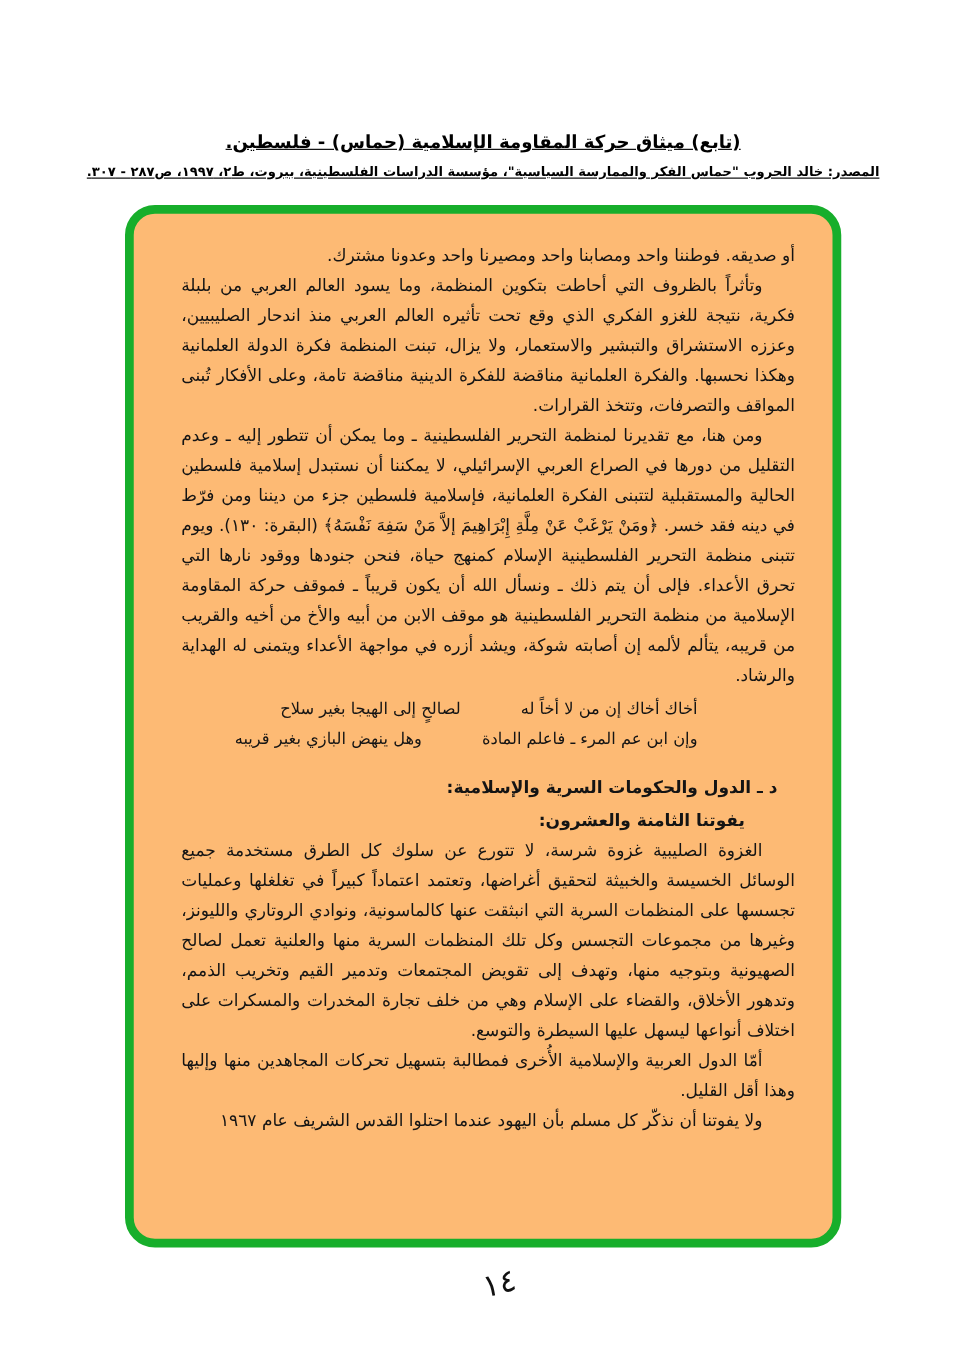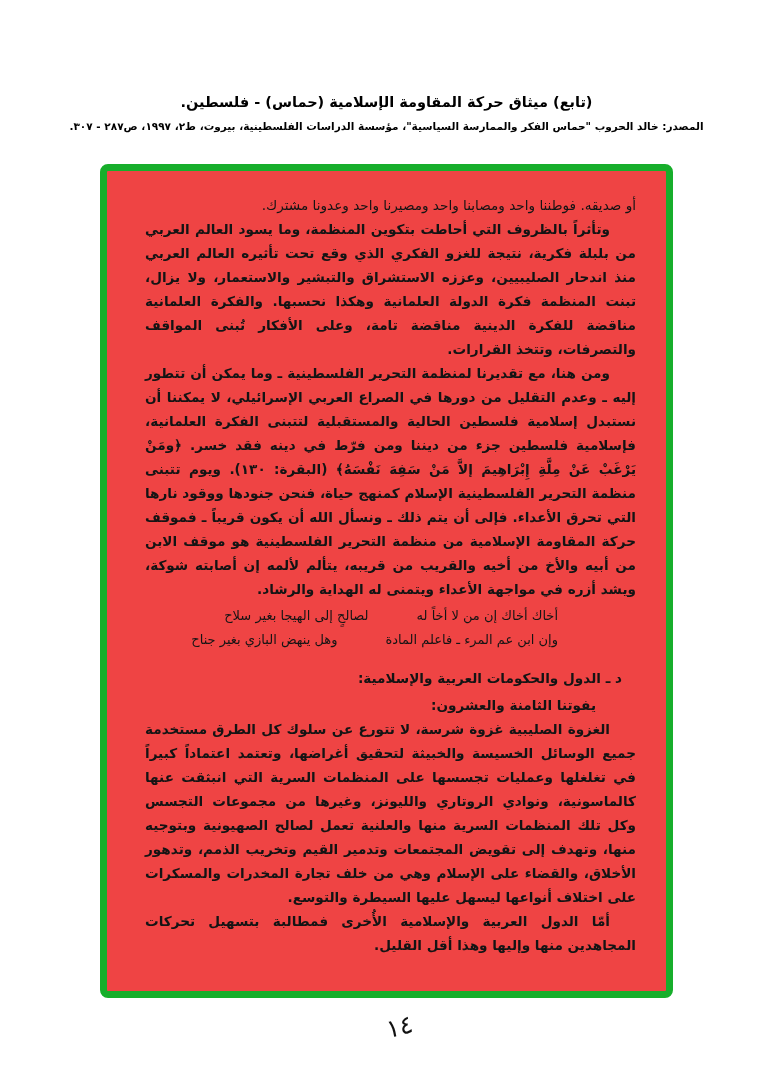--- a/index.html
+++ b/index.html
@@ -1,41 +1,41 @@
 <!DOCTYPE html>
 <html lang="ar"><head>
 <meta charset="utf-8">
 <style>
   html,body{margin:0;padding:0;}
   body{
     width:773px;height:1089px;position:relative;background:#ffffff;
     font-family:"DejaVu Sans", sans-serif;color:#141414;overflow:hidden;
   }
-  .header{position:absolute;top:94px;left:0;right:0;text-align:center;direction:rtl;}
+  .header{position:absolute;top:106px;left:0;right:0;text-align:center;direction:rtl;text-decoration:underline;}
   .title{
     font-size:14.5px;font-weight:bold;color:#000;
     letter-spacing:-0.2px;
   }
   .source{
     font-size:10.5px;font-weight:bold;color:#000;margin-top:10px;
     letter-spacing:-0.2px;
   }
   .charter-box{
     position:absolute;top:164px;left:100px;width:573px;height:834px;
-    border:7px solid #17ae2b;border-radius:8px;box-sizing:border-box;
-    background:#ef4444;
+    border:7px solid #17ae2b;border-radius:24px;box-sizing:border-box;
+    background:#fdba74;
   }
   .content{
     position:absolute;top:0;left:0;right:0;bottom:0;
     padding:22px 30px 0 38px;
     direction:rtl;text-align:justify;
     font-size:13.6px;line-height:24px;
   }
   .content p{margin:0;}
-  p.indent{text-indent:26px;font-weight:bold;}
+  p.indent{text-indent:26px;}
   .poetry{
     width:fit-content;
     margin:3px 78px 12px 0;
     font-size:13px;line-height:24px;
   }
   .pline{display:flex;gap:48px;}
   .pline span{white-space:nowrap;}
   .section-heading{
     font-weight:bold;text-indent:14px;margin-top:14px !important;
   }
@@ -63,25 +63,26 @@
     <p class="indent">وتأثراً بالظروف التي أحاطت بتكوين المنظمة، وما يسود العالم العربي من بلبلة فكرية، نتيجة للغزو الفكري الذي وقع تحت تأثيره العالم العربي منذ اندحار الصليبيين، وعززه الاستشراق والتبشير والاستعمار، ولا يزال، تبنت المنظمة فكرة الدولة العلمانية وهكذا نحسبها. والفكرة العلمانية مناقضة للفكرة الدينية مناقضة تامة، وعلى الأفكار تُبنى المواقف والتصرفات، وتتخذ القرارات.</p>
     <p class="indent">ومن هنا، مع تقديرنا لمنظمة التحرير الفلسطينية ـ وما يمكن أن تتطور إليه ـ وعدم التقليل من دورها في الصراع العربي الإسرائيلي، لا يمكننا أن نستبدل إسلامية فلسطين الحالية والمستقبلية لتتبنى الفكرة العلمانية، فإسلامية فلسطين جزء من ديننا ومن فرّط في دينه فقد خسر. ﴿ومَنْ يَرْغَبْ عَنْ مِلَّةِ إِبْرَاهِيمَ إلاَّ مَنْ سَفِهَ نَفْسَهُ﴾ (البقرة: ١٣٠). ويوم تتبنى منظمة التحرير الفلسطينية الإسلام كمنهج حياة، فنحن جنودها ووقود نارها التي تحرق الأعداء. فإلى أن يتم ذلك ـ ونسأل الله أن يكون قريباً ـ فموقف حركة المقاومة الإسلامية من منظمة التحرير الفلسطينية هو موقف الابن من أبيه والأخ من أخيه والقريب من قريبه، يتألم لألمه إن أصابته شوكة، ويشد أزره في مواجهة الأعداء ويتمنى له الهداية والرشاد.</p>
 
     <div class="poetry">
       <div class="pline">
         <span>أخاك أخاك إن من لا أخاً له</span>
         <span>لصالحٍ إلى الهيجا بغير سلاح</span>
       </div>
       <div class="pline">
         <span>وإن ابن عم المرء ـ فاعلم المادة</span>
-        <span>وهل ينهض البازي بغير جناح</span>
+        <span>وهل ينهض البازي بغير قريبه</span>
       </div>
     </div>
 
-    <p class="section-heading">د ـ الدول والحكومات العربية والإسلامية:</p>
+    <p class="section-heading">د ـ الدول والحكومات السرية والإسلامية:</p>
     <p class="article-heading">يفوتنا الثامنة والعشرون:</p>
 
     <p class="indent">الغزوة الصليبية غزوة شرسة، لا تتورع عن سلوك كل الطرق مستخدمة جميع الوسائل الخسيسة والخبيثة لتحقيق أغراضها، وتعتمد اعتماداً كبيراً في تغلغلها وعمليات تجسسها على المنظمات السرية التي انبثقت عنها كالماسونية، ونوادي الروتاري والليونز، وغيرها من مجموعات التجسس وكل تلك المنظمات السرية منها والعلنية تعمل لصالح الصهيونية وبتوجيه منها، وتهدف إلى تقويض المجتمعات وتدمير القيم وتخريب الذمم، وتدهور الأخلاق، والقضاء على الإسلام وهي من خلف تجارة المخدرات والمسكرات على اختلاف أنواعها ليسهل عليها السيطرة والتوسع.</p>
     <p class="indent">أمّا الدول العربية والإسلامية الأُخرى فمطالبة بتسهيل تحركات المجاهدين منها وإليها وهذا أقل القليل.</p>
+    <p class="indent">ولا يفوتنا أن نذكّر كل مسلم بأن اليهود عندما احتلوا القدس الشريف عام ١٩٦٧</p>
   </div>
 </div>
 
 <div class="pgnum">١٤</div>
 
 </body></html>

